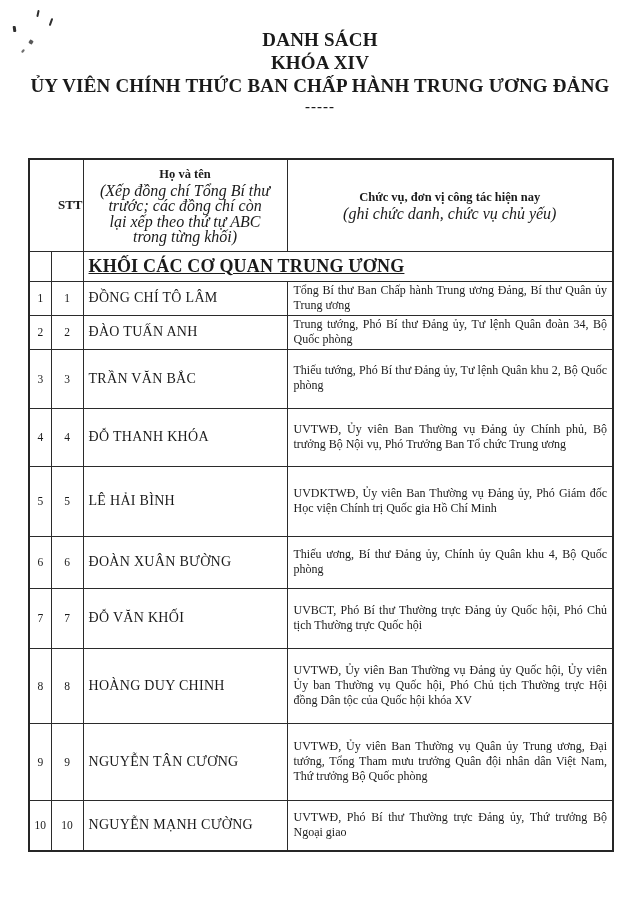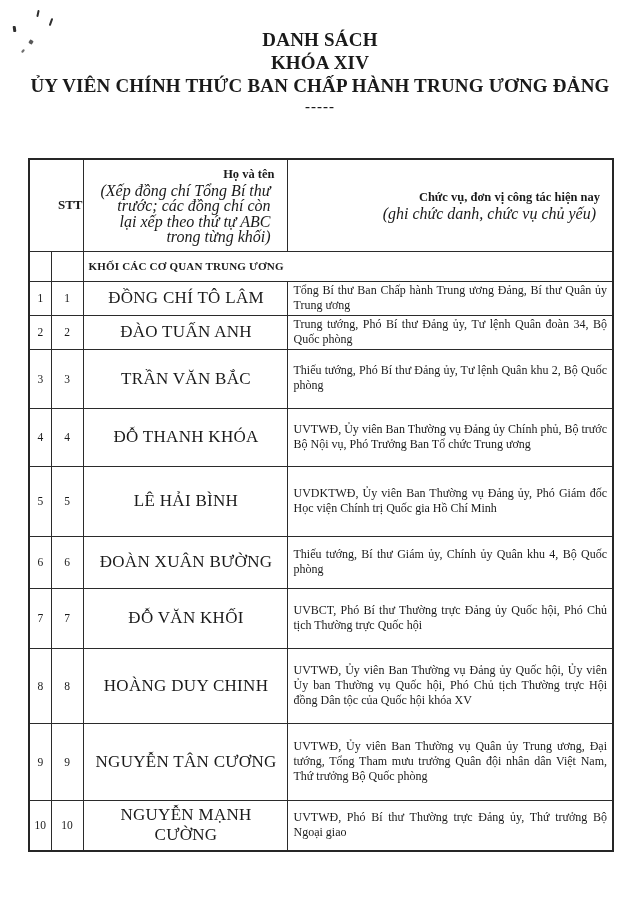--- a/index.html
+++ b/index.html
@@ -53,40 +53,40 @@
     border: 1px solid #2b2b2b;
     vertical-align: middle;
     padding: 0;
   }
 
   .hdr-stt {
     font-weight: bold;
     font-size: 13px;
     text-align: right;
   }
-  .hdr-cell { text-align: right; padding: 4px 12px; }
+  .hdr-cell { text-align: center; padding: 4px 12px; }
   .hdr-title { font-weight: bold; font-size: 12.5px; line-height: 17px; display:block; }
   .hdr-note  { font-style: italic; font-size: 16px; line-height: 15.5px; display:block; padding: 0 4px; }
 
   .section-cell {
     font-weight: bold;
-    font-size: 11px;
+    font-size: 18px;
     letter-spacing: 0.2px;
     padding-left: 5px;
+    text-decoration: underline;
   }
 
   .num {
     text-align: center;
     font-size: 11.5px;
   }
   .name {
-    font-size: 17px;
+    font-size: 14px;
     letter-spacing: 0.3px;
     padding: 2px 3px 2px 5px;
-    text-align: center;
   }
   .pos {
     font-size: 12px;
     line-height: 15px;
     text-align: justify;
     padding: 1px 5px 2px 6px;
   }
 </style>
 </head>
 <body>
@@ -147,33 +147,33 @@
       <tr style="height:59px;">
         <td class="num">3</td>
         <td class="num">3</td>
         <td class="name">TRẦN VĂN BẮC</td>
         <td class="pos">Thiếu tướng, Phó Bí thư Đảng ủy, Tư lệnh Quân khu 2, Bộ Quốc phòng</td>
       </tr>
       <tr style="height:58px;">
         <td class="num">4</td>
         <td class="num">4</td>
         <td class="name">ĐỖ THANH KHÓA</td>
-        <td class="pos">UVTWĐ, Ủy viên Ban Thường vụ Đảng ủy Chính phủ, Bộ trước Bộ Nội vụ, Phó Trưởng Ban Tổ chức Trung ương</td>
+        <td class="pos">UVTWĐ, Ủy viên Ban Thường vụ Đảng ủy Chính phủ, Bộ trưởng Bộ Nội vụ, Phó Trưởng Ban Tổ chức Trung ương</td>
       </tr>
       <tr style="height:70px;">
         <td class="num">5</td>
         <td class="num">5</td>
         <td class="name">LÊ HẢI BÌNH</td>
         <td class="pos">UVDKTWĐ, Ủy viên Ban Thường vụ Đảng ủy, Phó Giám đốc Học viện Chính trị Quốc gia Hồ Chí Minh</td>
       </tr>
       <tr style="height:52px;">
         <td class="num">6</td>
         <td class="num">6</td>
         <td class="name">ĐOÀN XUÂN BƯỜNG</td>
-        <td class="pos">Thiếu tướng, Bí thư Giám ủy, Chính ủy Quân khu 4, Bộ Quốc phòng</td>
+        <td class="pos">Thiếu ương, Bí thư Đảng ủy, Chính ủy Quân khu 4, Bộ Quốc phòng</td>
       </tr>
       <tr style="height:60px;">
         <td class="num">7</td>
         <td class="num">7</td>
         <td class="name">ĐỖ VĂN KHỐI</td>
         <td class="pos">UVBCT, Phó Bí thư Thường trực Đảng ủy Quốc hội, Phó Chủ tịch Thường trực Quốc hội</td>
       </tr>
       <tr style="height:75px;">
         <td class="num">8</td>
         <td class="num">8</td>

